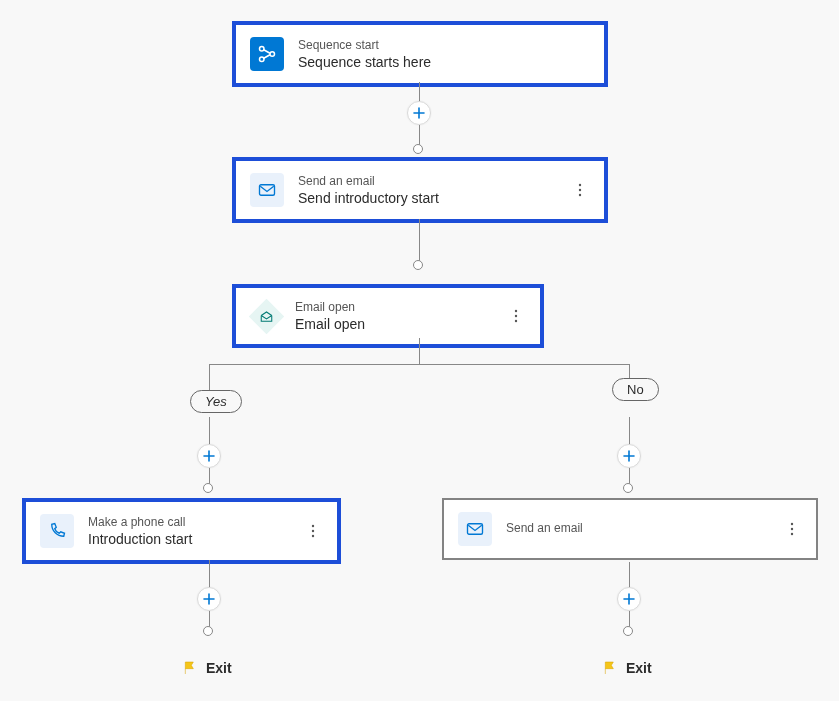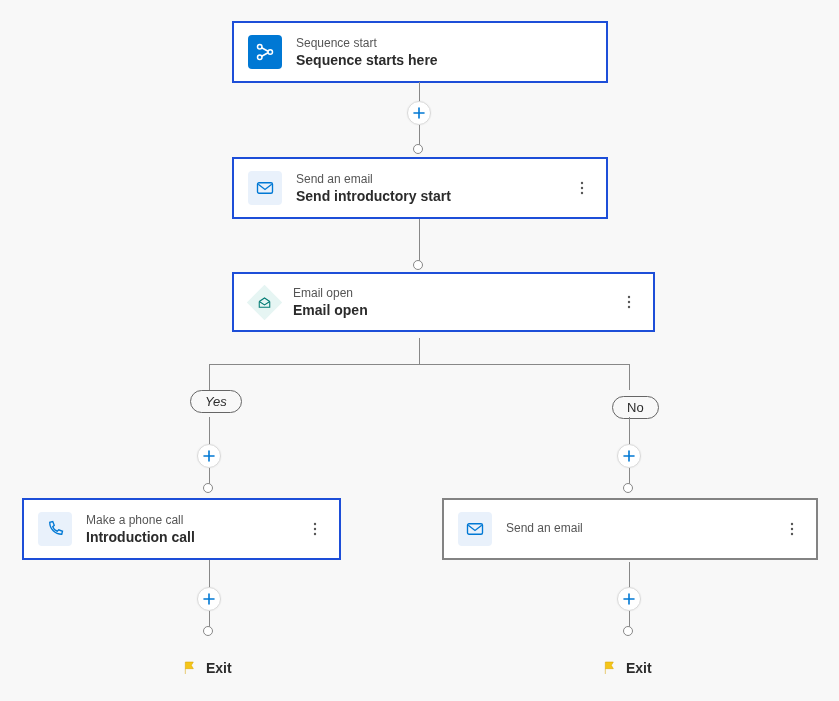--- a/index.html
+++ b/index.html
@@ -11,21 +11,21 @@
     overflow: hidden;
   }
   .canvas {
     position: relative;
     width: 839px;
     height: 701px;
   }
   .node-card {
     position: absolute;
     background: #fff;
-    border: 2px solid #1d4ed8;
+    border: 4px solid #1d4ed8;
     display: flex;
     align-items: center;
     padding: 12px 14px;
   }
   .node-card.selected {
     border: 2px solid #838383;
   }
   .icon-box {
     width: 34px;
     height: 34px;
@@ -56,21 +56,21 @@
     margin-left: 14px;
     flex-grow: 1;
   }
   .node-type {
     font-size: 12px;
     color: #555;
     margin-bottom: 2px;
   }
   .node-title {
     font-size: 14px;
-    font-weight: 700;
+    font-weight: 400;
     color: #2b2b2b;
   }
   .more-btn {
     width: 20px;
     height: 20px;
     display: flex;
     align-items: center;
     justify-content: center;
     color: #555;
     font-size: 14px;
@@ -183,21 +183,21 @@
           <circle cx="2" cy="2" r="1.2" fill="#555"></circle>
           <circle cx="2" cy="7" r="1.2" fill="#555"></circle>
           <circle cx="2" cy="12" r="1.2" fill="#555"></circle>
         </svg>
     </div>
   </div>
 
   <div class="vline" style="left:419px; top:219px; height:42px;"></div>
   <div class="circle-open" style="left:413px; top:260px;"></div>
 
-  <div class="node-card" style="left:232px; top:272px; width:423px;">
+  <div class="node-card" style="left:232px; top:284px; width:312px;">
     <div class="icon-diamond">
       <svg class="svg-icon" width="14" height="14" viewBox="0 0 24 24" fill="none" stroke="#007a73" stroke-width="1.8">
         <path d="M3 9l9-6 9 6"></path>
           <path d="M3 9v10h18V9"></path>
           <path d="M3 9l9 6 9-6"></path>
       </svg>
     </div>
     <div class="node-text">
       <span class="node-type">Email open</span>
       <span class="node-title">Email open</span>
@@ -227,21 +227,21 @@
   <div class="circle-open" style="left:203px; top:483px;"></div>
 
   <div class="node-card" style="left:22px; top:498px; width:319px;">
     <div class="icon-box blue-light">
       <svg class="svg-icon" width="18" height="18" viewBox="0 0 24 24" fill="none" stroke="#0078d4" stroke-width="1.8">
         <path d="M5 3c0 9 7 16 16 16l1-4-5-2-2 2c-3-1-5-3-6-6l2-2-2-5-4 1z"></path>
       </svg>
     </div>
     <div class="node-text">
       <span class="node-type">Make a phone call</span>
-      <span class="node-title">Introduction call</span>
+      <span class="node-title">Introduction start</span>
     </div>
     <div class="more-btn">
       <svg width="4" height="14" viewBox="0 0 4 14">
           <circle cx="2" cy="2" r="1.2" fill="#555"></circle>
           <circle cx="2" cy="7" r="1.2" fill="#555"></circle>
           <circle cx="2" cy="12" r="1.2" fill="#555"></circle>
         </svg>
     </div>
   </div>
 
@@ -256,21 +256,21 @@
 
   <div class="exit-label" style="left:182px; top:660px;">
     <span class="flag">
       <svg width="16" height="16" viewBox="0 0 24 24">
           <path d="M5 3v18M5 3h12l-3 5 3 5H5" fill="#f5c518" stroke="#d9a400" stroke-width="0.8"></path>
         </svg>
     </span>
     <span>Exit</span>
   </div>
 
-  <div class="branch-pill" style="left:612px; top:396px;">No</div>
+  <div class="branch-pill" style="left:612px; top:378px;">No</div>
   <div class="vline" style="left:629px; top:417px; height:28px;"></div>
   <div class="plus-btn" style="left:617px; top:444px;">
     <svg width="12" height="12" viewBox="0 0 12 12">
         <path d="M6 1v10M1 6h10" stroke="#0078d4" stroke-width="1.6" stroke-linecap="round"></path>
       </svg>
   </div>
   <div class="vline" style="left:629px; top:468px; height:16px;"></div>
   <div class="circle-open" style="left:623px; top:483px;"></div>
 
   <div class="node-card selected" style="left:442px; top:498px; width:376px;">

